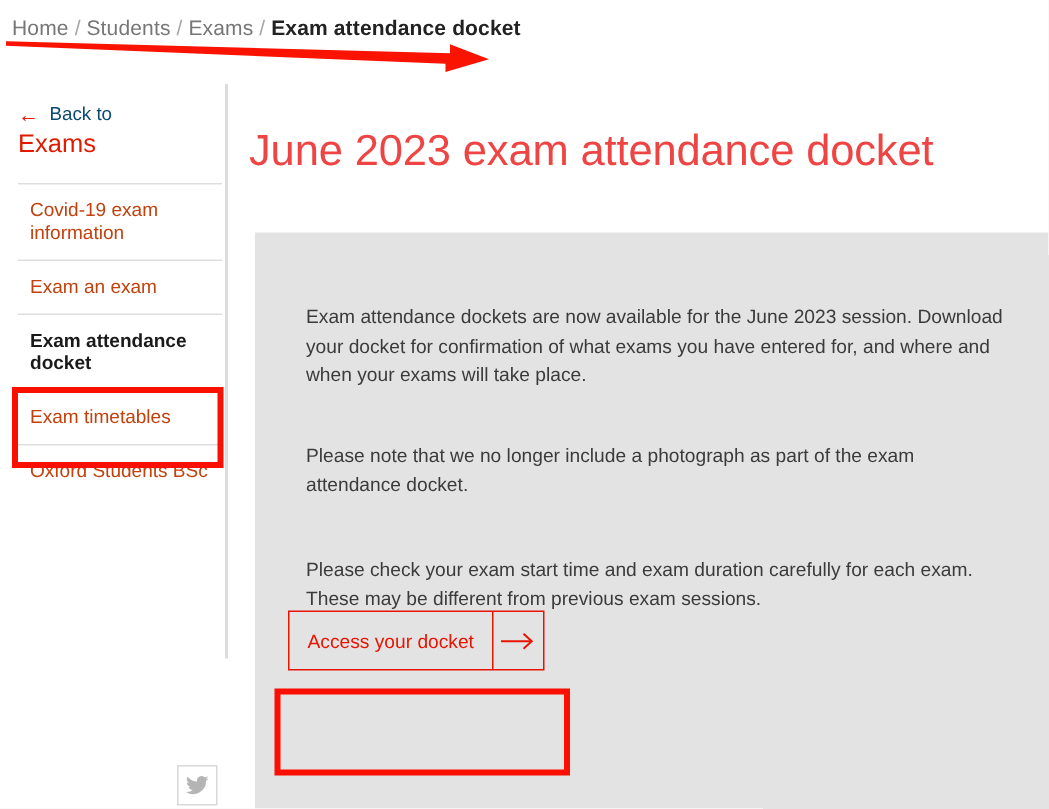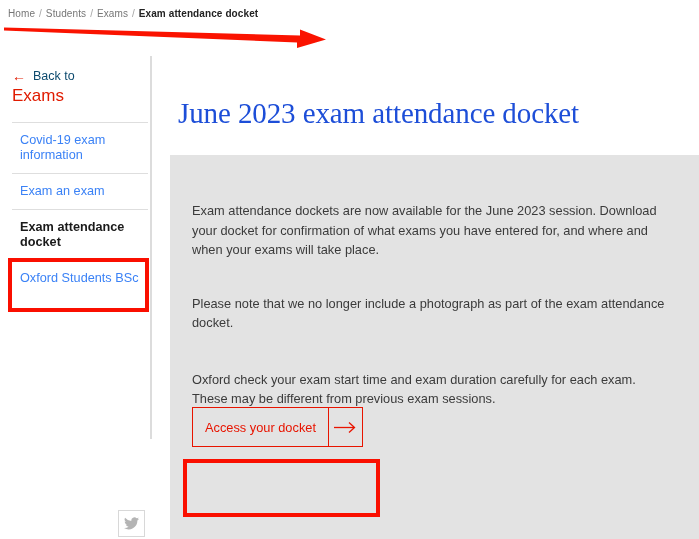--- a/index.html
+++ b/index.html
@@ -14,22 +14,22 @@
     position: relative;
     width: 699px; height: 539px;
     background: #ffffff;
   }
 
   
   .breadcrumb {
     position: absolute;
     left: 8px; top: 8px;
     height: 18px;
-    display: flex; align-items: flex-start;
-    font-size: 10px;
+    display: flex; align-items: flex-end;
+    font-size: 14px;
     white-space: nowrap;
   }
   .bc-link {
     color: #767676;
     text-decoration: none;
     letter-spacing: 0.1px;
   }
   .bc-sep {
     color: #a6a6a6;
     margin: 0 4px;
@@ -100,21 +100,21 @@
     width: 152px;
   }
   .nav-item {
     position: relative;
     margin: 0 12px 0 12px;
     width: 136px;
     border-top: 1px solid #dedede;
     padding: 10px 6px 10px 8px;
     font-size: 12.7px;
     line-height: 15px;
-    color: #3b82f6;
+    color: #c2410c;
     background: #ffffff;
     cursor: pointer;
     min-height: 31px;
   }
   .nav-item.two-line { line-height: 15px; }
   .nav-item.active {
     font-weight: bold;
     color: #1a1a1a;
   }
 
@@ -147,45 +147,45 @@
 
   
   .main {
     position: absolute;
     left: 160px; top: 56px;
     width: 539px; height: 483px;
   }
   .page-title {
     position: absolute;
     left: 6px; top: 29px;
-    font-family: Liberation Serif, serif;
+    font-family: Liberation Sans, sans-serif;
     font-size: 29px;
     font-weight: normal;
-    color: #1d4ed8;
+    color: #ef4444;
     letter-spacing: -0.1px;
-    margin: 12px;
+    margin: 0;
     white-space: nowrap;
   }
   .content-panel {
     position: absolute;
     left: 10px; top: 99px;
     width: 529px;
     height: 384px;
     background: #e3e3e3;
   }
   .panel-inner {
     position: absolute;
     left: 22px; top: 46px;
     width: 482px;
   }
   .panel-p {
     font-size: 12.8px;
     line-height: 19.5px;
     color: #3b3b3b;
-    margin: 0 0 34px 0;
+    margin: 0 0 34px 12px;
     max-width: 478px;
   }
   .panel-p.p2 { margin-bottom: 37px; }
   .panel-p.p3 { margin-bottom: 0; }
 
   .cta-wrap {
     position: absolute;
     left: 22px; top: 252px;
   }
   .cta-button {
@@ -245,38 +245,39 @@
         <span class="back-arrow">←</span>
         <span class="back-top-label">Back to</span>
       </span>
       <span class="back-main-label">Exams</span>
     </a>
 
     <div class="nav-list">
       <div class="nav-item two-line">Covid-19 exam information</div>
       <div class="nav-item">Exam an exam</div>
       <div class="nav-item two-line active">Exam attendance docket</div>
+      <div class="nav-item">Exam timetables</div>
       <div class="nav-item">Oxford Students BSc</div>
     </div>
   </aside>
 
   <div class="social-icon">
     <svg width="15" height="13" viewBox="0 0 24 20">
       <path fill="#b4b4b4" d="M24 2.4c-.9.4-1.8.7-2.8.8a4.9 4.9 0 0 0 2.2-2.7c-1 .6-2 1-3.2 1.2A4.9 4.9 0 0 0 11.8 6 13.9 13.9 0 0 1 1.7.9 4.9 4.9 0 0 0 3.2 7.4a4.9 4.9 0 0 1-2.2-.6 4.9 4.9 0 0 0 3.9 4.8 4.9 4.9 0 0 1-2.2.1 4.9 4.9 0 0 0 4.6 3.4A9.9 9.9 0 0 1 0 17.2a13.9 13.9 0 0 0 21.4-12c1-.7 1.9-1.6 2.6-2.8z"></path>
     </svg>
   </div>
 
   <main class="main">
     <h1 class="page-title">June 2023 exam attendance docket</h1>
 
     <section class="content-panel">
       <div class="panel-inner">
         <p class="panel-p p1">Exam attendance dockets are now available for the June 2023 session. Download your docket for confirmation of what exams you have entered for, and where and when your exams will take place.</p>
         <p class="panel-p p2">Please note that we no longer include a photograph as part of the exam attendance docket.</p>
-        <p class="panel-p p3">Oxford check your exam start time and exam duration carefully for each exam. These may be different from previous exam sessions.</p>
+        <p class="panel-p p3">Please check your exam start time and exam duration carefully for each exam. These may be different from previous exam sessions.</p>
       </div>
 
       <div class="cta-wrap">
         <button class="cta-button">
           <span class="cta-label">Access your docket</span>
           <span class="cta-divider"></span>
           <span class="cta-arrow">
             <svg width="23" height="13" viewBox="0 0 23 13">
               <path d="M0 6.5 H20" stroke="#e81400" stroke-width="1.3" fill="none"></path>
               <path d="M15 1.5 L20.5 6.5 L15 11.5" stroke="#e81400" stroke-width="1.3" fill="none"></path>

